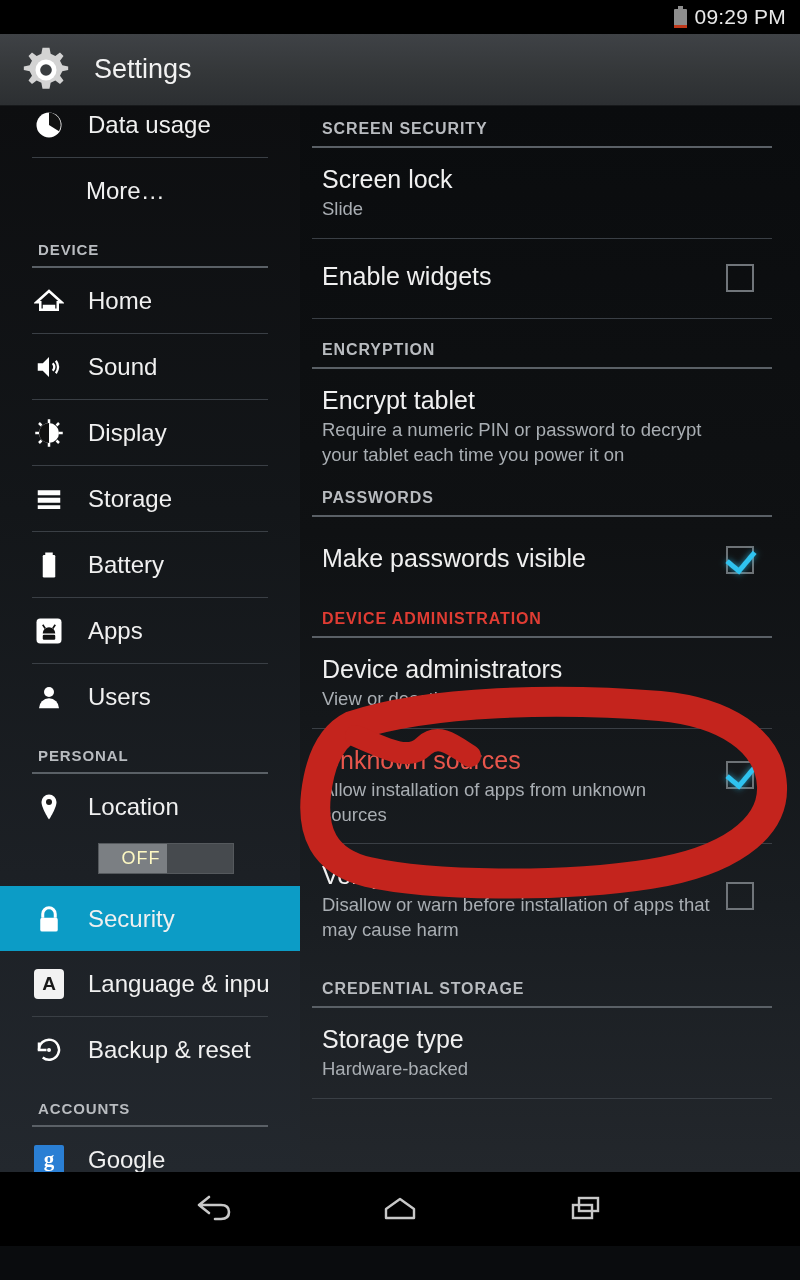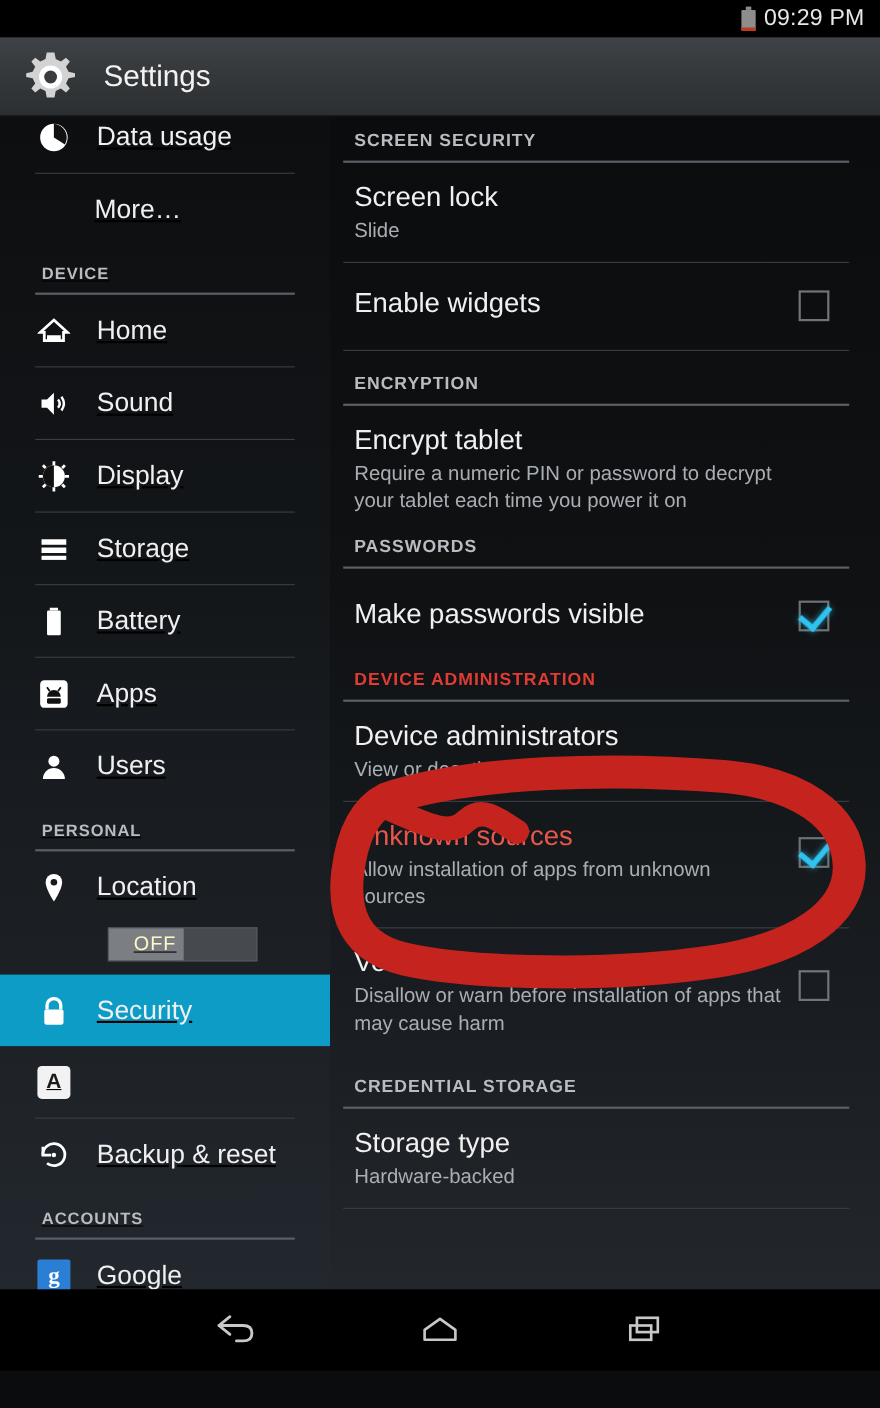--- a/index.html
+++ b/index.html
@@ -40,21 +40,21 @@
   .gear { width:56px; height:56px; flex:none; }
   .appname { color:#f2f2f2; font-size:27px; font-weight:400; }
 
   
   .content { display:flex; height:1066px; }
 
   
   .sidebar {
     width:300px; flex:none;
     background:linear-gradient(to bottom,#0d0e10 0%,#131619 38%,#1c2025 72%,#23282e 100%);
-    overflow:hidden; position:relative;text-decoration:underline;
+    overflow:hidden; position:relative;
   }
   .sb-scroll { position:relative; top:-14px; }
   .sb-row {
     height:65px; display:flex; align-items:center;
     padding-left:32px; gap:22px; position:relative;
   }
   .sb-row.sel { background:#0c9cc6; }
   .sb-row.noicon { padding-left:86px; }
   .sb-icon { width:34px; height:34px; flex:none; display:flex; align-items:center; justify-content:center; }
   .sb-label { color:#f0f0f0; font-size:24px; white-space:nowrap; }
@@ -282,20 +282,21 @@
                 <rect x="5" y="11" width="14" height="11" rx="1.5" fill="#fff"></rect>
               </svg>
           </span>
           <span class="sb-label">Security</span>
         </div>
 
         <div class="sb-row">
           <span class="sb-icon">
             <span class="badge-icon badge-lang">A</span>
           </span>
+          <span class="sb-label">Language &amp; inpu</span>
         </div>
         <div class="sb-div"></div>
 
         <div class="sb-row">
           <span class="sb-icon">
             <svg width="30" height="30" viewBox="0 0 24 24">
                 <path d="M4 12 a8 8 0 1 1 3 6" fill="none" stroke="#fff" stroke-width="2"></path>
                 <path d="M4 6 L4 12 L10 12" fill="none" stroke="#fff" stroke-width="2"></path>
                 <circle cx="12" cy="12" r="1.6" fill="#fff"></circle>
               </svg>

